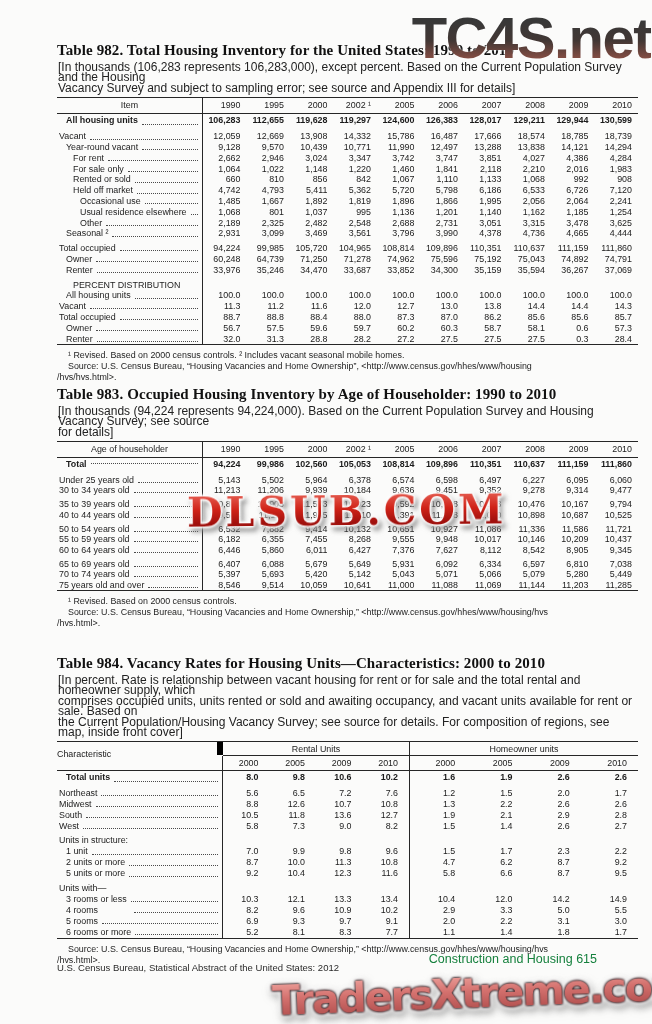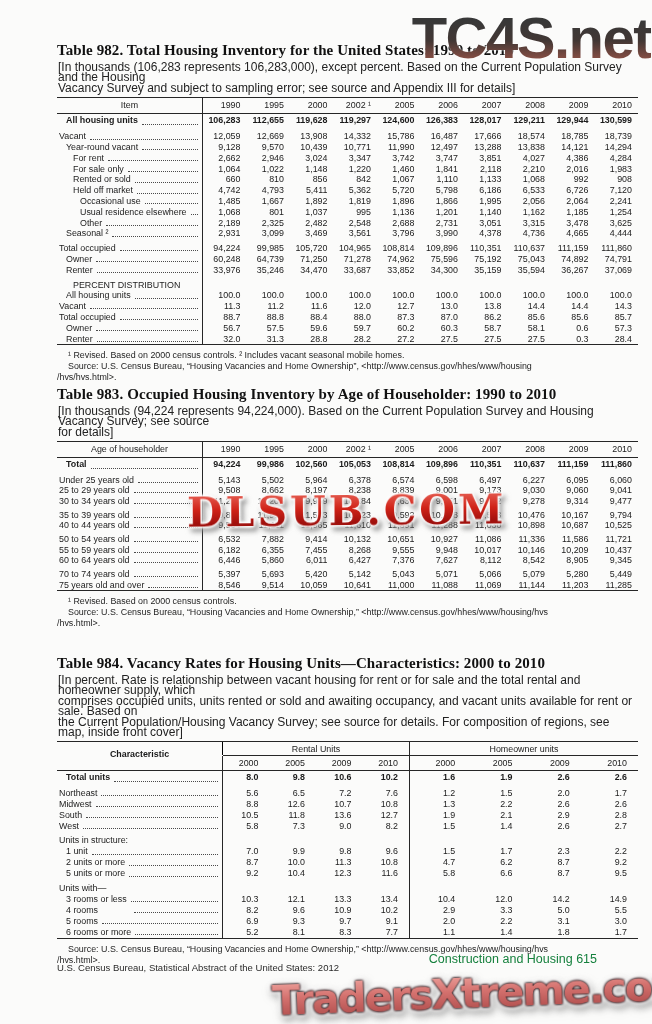--- a/index.html
+++ b/index.html
@@ -22,21 +22,21 @@
   .c.n{text-align:right;padding-right:6px;}
   .g984 .c.n{padding-right:11px;}
   .r.b .c{font-weight:700;height:13px;line-height:13.5px;}
   .r.sp .c{height:4px;}
   .g983 .r.sp .c,.g984 .r.sp .c{height:3.5px;}
   .r.head{border-bottom:1px solid #262626;}
   .r.head .c{height:15px;line-height:15px;}
   .r.head .c.l{justify-content:center;align-items:center;padding:0;}
   .mid{border-left:1px solid #262626;}
   .ghead{display:grid;grid-template-columns:166px 186px 229px;}
-  .ghead .gl{height:13px;border-right:1px solid #000000;display:flex;justify-content:center;font-size:8.9px;font-weight:bold;}
+  .ghead .gl{height:13px;border-right:6px solid #000000;display:flex;justify-content:flex-start;font-size:8.9px;}
   .ghead .gl span{position:relative;top:7px;}
   .ghead .g{height:13px;line-height:15px;text-align:center;font-size:8.9px;border-bottom:1px solid #262626;}
   .ghead .g.home{border-left:1px solid #262626;}
   .r.head2{border-bottom:1px solid #262626;}
   .r.head2 .c{height:14px;line-height:14px;}
   .fns{margin-top:5px;font-size:8.9px;line-height:10.8px;color:#1e1e1e;}
   .fline.ind{padding-left:11px;}
   .foot-right{position:absolute;top:952px;right:55px;font-size:12.5px;color:#15803d;z-index:1;}
   .foot-left{position:absolute;top:962px;left:57px;font-size:9.5px;color:#2a2a2a;z-index:1;}
   .wm{position:absolute;z-index:5;font-weight:800;white-space:nowrap;}
@@ -466,21 +466,21 @@
           <div class="c n">2000</div>
           <div class="c n">2002 ¹</div>
           <div class="c n">2005</div>
           <div class="c n">2006</div>
           <div class="c n">2007</div>
           <div class="c n">2008</div>
           <div class="c n">2009</div>
           <div class="c n">2010</div>
         </div>
         <div class="r b">
-          <div class="c l" style="padding-left: 9px;">
+          <div class="c l" style="padding-left: 9px; align-items: center;">
             <span class="t">Total</span>
             <span class="leader"></span>
           </div>
           <div class="c n">94,224</div>
           <div class="c n">99,986</div>
           <div class="c n">102,560</div>
           <div class="c n">105,053</div>
           <div class="c n">108,814</div>
           <div class="c n">109,896</div>
           <div class="c n">110,351</div>
@@ -512,36 +512,20 @@
           <div class="c n">6,378</div>
           <div class="c n">6,574</div>
           <div class="c n">6,598</div>
           <div class="c n">6,497</div>
           <div class="c n">6,227</div>
           <div class="c n">6,095</div>
           <div class="c n">6,060</div>
         </div>
         <div class="r">
           <div class="c l">
-            <span class="t">25 to 29 years old</span>
-            <span class="leader"></span>
-          </div>
-          <div class="c n">9,508</div>
-          <div class="c n">8,662</div>
-          <div class="c n">8,197</div>
-          <div class="c n">8,238</div>
-          <div class="c n">8,839</div>
-          <div class="c n">9,001</div>
-          <div class="c n">9,173</div>
-          <div class="c n">9,030</div>
-          <div class="c n">9,060</div>
-          <div class="c n">9,041</div>
-        </div>
-        <div class="r">
-          <div class="c l">
             <span class="t">30 to 34 years old</span>
             <span class="leader"></span>
           </div>
           <div class="c n">11,213</div>
           <div class="c n">11,206</div>
           <div class="c n">9,939</div>
           <div class="c n">10,184</div>
           <div class="c n">9,636</div>
           <div class="c n">9,451</div>
           <div class="c n">9,352</div>
@@ -660,20 +644,36 @@
           <div class="c n"></div>
           <div class="c n"></div>
           <div class="c n"></div>
           <div class="c n"></div>
           <div class="c n"></div>
           <div class="c n"></div>
           <div class="c n"></div>
           <div class="c n"></div>
           <div class="c n"></div>
           <div class="c n"></div>
+        </div>
+        <div class="r">
+          <div class="c l">
+            <span class="t">65 to 69 years old</span>
+            <span class="leader"></span>
+          </div>
+          <div class="c n">6,407</div>
+          <div class="c n">6,088</div>
+          <div class="c n">5,679</div>
+          <div class="c n">5,649</div>
+          <div class="c n">5,931</div>
+          <div class="c n">6,092</div>
+          <div class="c n">6,334</div>
+          <div class="c n">6,597</div>
+          <div class="c n">6,810</div>
+          <div class="c n">7,038</div>
         </div>
         <div class="r">
           <div class="c l">
             <span class="t">70 to 74 years old</span>
             <span class="leader"></span>
           </div>
           <div class="c n">5,397</div>
           <div class="c n">5,693</div>
           <div class="c n">5,420</div>
           <div class="c n">5,142</div>

